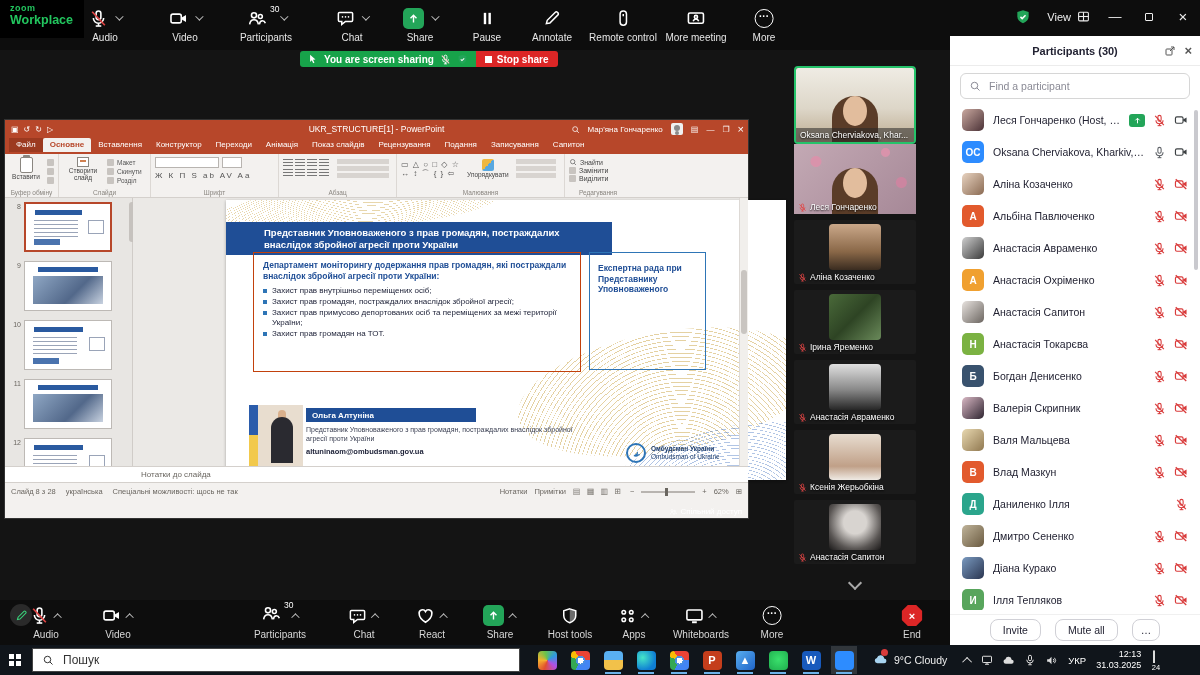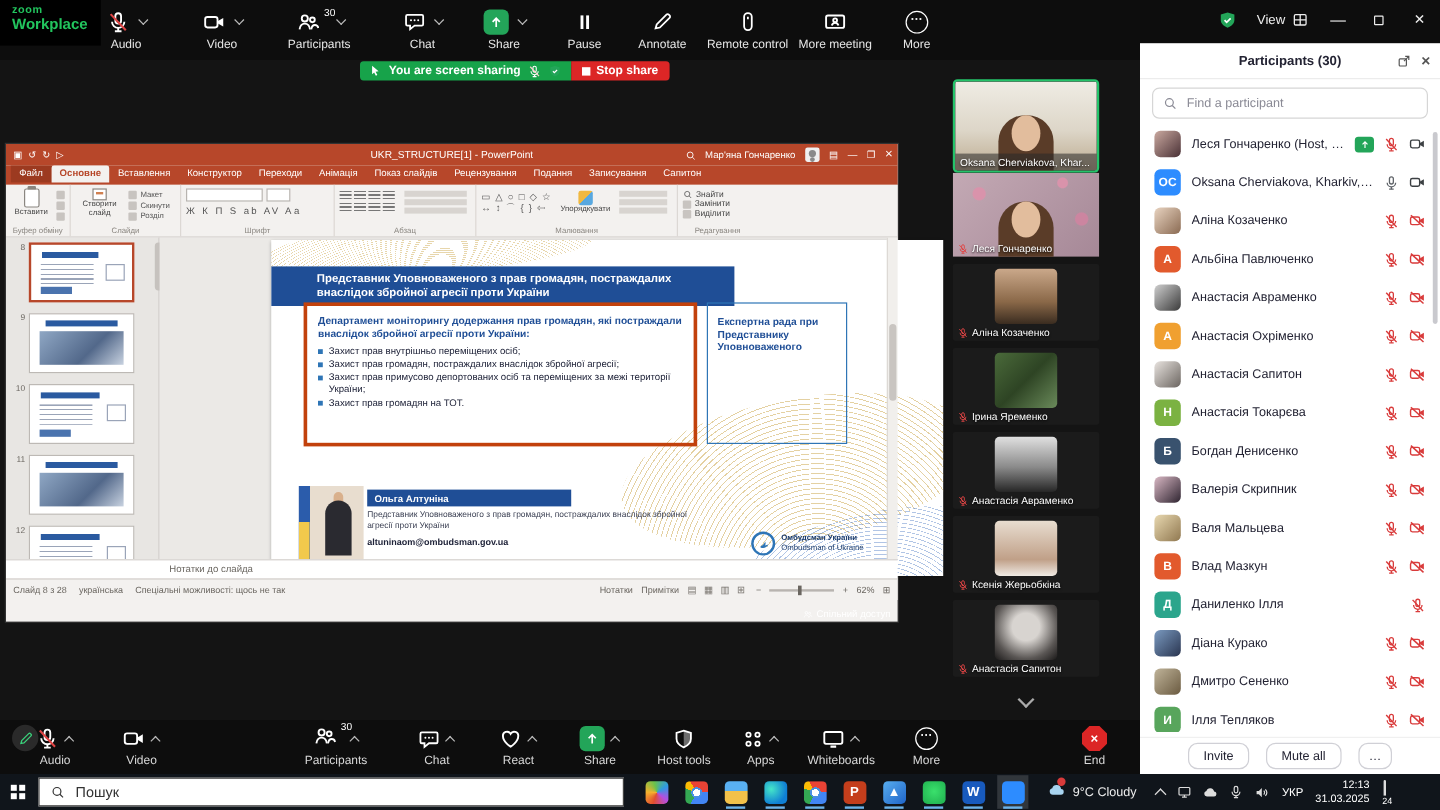--- a/index.html
+++ b/index.html
@@ -94,21 +94,21 @@
   
   .wave{position:absolute;background:
     repeating-radial-gradient(ellipse at 50% 130%, rgba(201,162,66,.55) 0 .7px, transparent .7px 4px);
     opacity:.8;border-radius:50%;}
   .wave.w1{left:-10px;top:-14px;width:280px;height:42px;transform:rotate(-4deg);}
   .wave.w2{right:-30px;bottom:28px;width:300px;height:120px;transform:rotate(-10deg);opacity:.9;}
   .wave.w3{right:-40px;bottom:-20px;width:220px;height:70px;background:
     repeating-radial-gradient(ellipse at 50% 130%, rgba(60,110,190,.5) 0 .7px, transparent .7px 4px);transform:rotate(-14deg);}
   .s-title{position:absolute;left:0;top:22px;width:386px;height:33px;background:#1f4e96;color:#fff;
     font-size:9.5px;font-weight:700;line-height:11.5px;display:flex;align-items:center;padding:0 10px 0 38px;}
-  .s-deptbox{position:absolute;left:27px;top:52px;width:328px;height:120px;border:3px solid #c2410c;padding:7px 9px;}
+  .s-deptbox{position:absolute;left:27px;top:52px;width:328px;height:120px;border:1px solid #c2410c;padding:7px 9px;}
   .s-depthead{color:#1f4e96;font-weight:700;font-size:8.5px;line-height:10.5px;margin-bottom:5px;}
   .s-bullets{font-size:8px;line-height:10px;color:#20243a;}
   .s-bullets .b{position:relative;padding-left:9px;margin-bottom:1px;}
   .s-bullets .b::before{content:"";position:absolute;left:0;top:3px;width:4px;height:4px;background:#2e75b6;}
   .s-sidebox{position:absolute;left:363px;top:52px;width:117px;height:118px;border:1px solid #2e75b6;
     color:#1f4e96;font-weight:700;font-size:8.5px;line-height:10.5px;padding:10px 8px;}
   .s-photo{position:absolute;left:23px;top:205px;width:54px;height:62px;
     background:linear-gradient(90deg,#2b5cab 0 9px,#e8ddcf 9px);overflow:hidden;}
   .s-photo::before{content:"";position:absolute;left:0;top:30px;width:9px;height:32px;background:#f2c94c;}
   .s-photo::after{content:"";position:absolute;left:22px;top:12px;width:22px;height:46px;border-radius:11px 11px 0 0;background:#2a2a30;box-shadow:0 -14px 0 -7px #d9b08c;}
@@ -1030,41 +1030,41 @@
           <span class="p-icons">
 
             <svg class="redic" width="13" height="13">
               <use href="#i-micoff"></use>
             </svg>
 
           </span>
         </div>
 
         <div class="p-row">
-          <span class="p-avatar" style="background: linear-gradient(135deg, rgb(122, 154, 192), rgb(42, 53, 80));">
-            <span></span>
-          </span>
-          <span class="p-name">Діана Курако</span>
+          <span class="p-avatar" style="background: linear-gradient(135deg, rgb(192, 180, 154), rgb(106, 90, 64));">
+            <span></span>
+          </span>
+          <span class="p-name">Дмитро Сененко</span>
           <span class="p-icons">
 
             <svg class="redic" width="13" height="13">
               <use href="#i-micoff"></use>
             </svg>
 
             <svg class="redic" width="14" height="14">
               <use href="#i-camoff"></use>
             </svg>
           </span>
         </div>
 
         <div class="p-row">
-          <span class="p-avatar" style="background: linear-gradient(135deg, rgb(192, 180, 154), rgb(106, 90, 64));">
-            <span></span>
-          </span>
-          <span class="p-name">Дмитро Сененко</span>
+          <span class="p-avatar" style="background: linear-gradient(135deg, rgb(122, 154, 192), rgb(42, 53, 80));">
+            <span></span>
+          </span>
+          <span class="p-name">Діана Курако</span>
           <span class="p-icons">
 
             <svg class="redic" width="13" height="13">
               <use href="#i-micoff"></use>
             </svg>
 
             <svg class="redic" width="14" height="14">
               <use href="#i-camoff"></use>
             </svg>
           </span>

